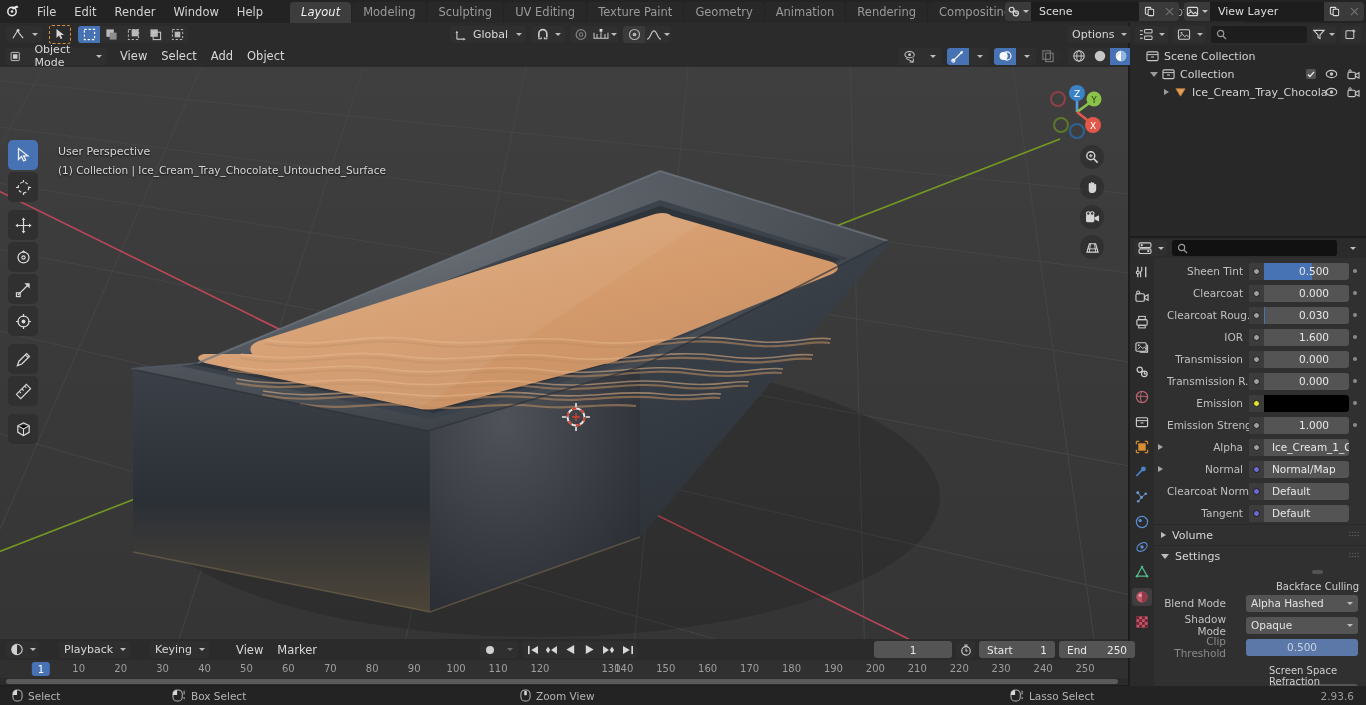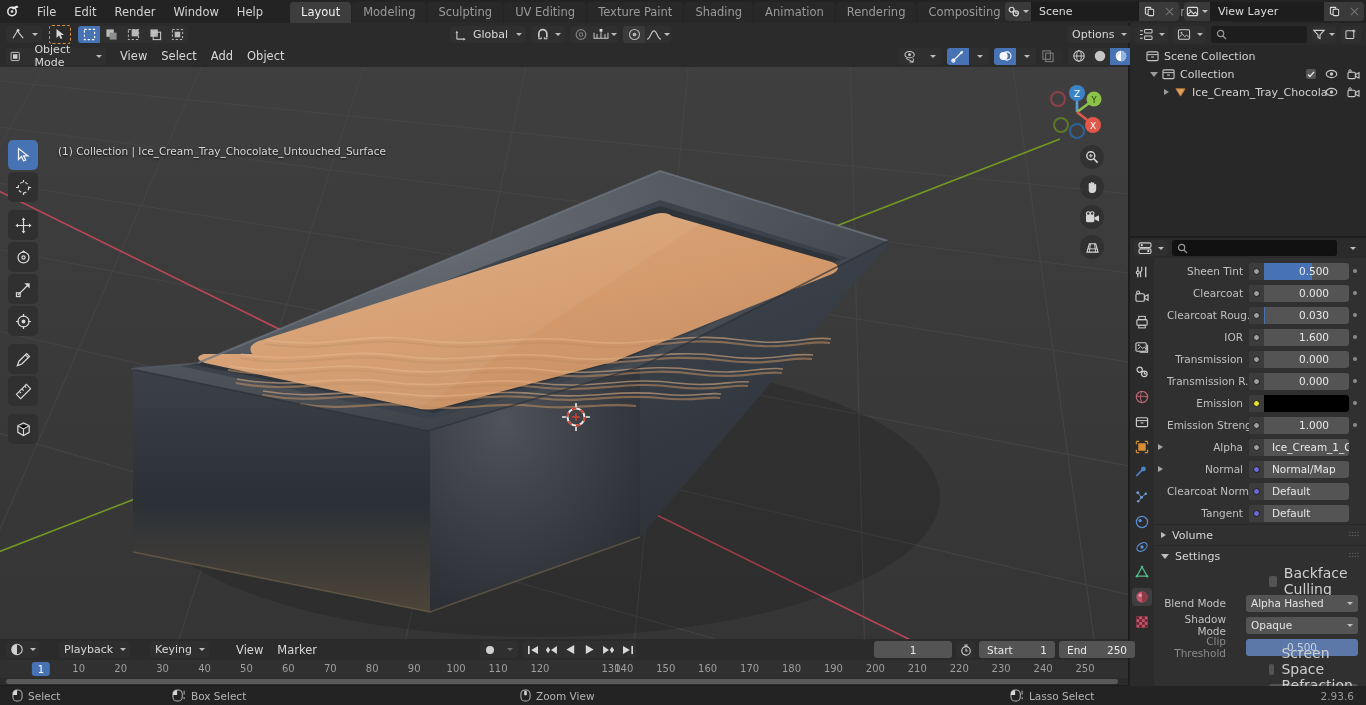--- a/index.html
+++ b/index.html
@@ -11,21 +11,21 @@
     -webkit-font-smoothing:antialiased;
   }
   .app{position:relative;width:1366px;height:705px;}
 
   
   .topbar{position:absolute;left:0;top:0;width:1366px;height:23px;background:#232323;display:flex;align-items:center;}
   .blender-logo{width:28px;display:flex;align-items:center;justify-content:center;}
   .menu-item{padding:3px 9px;color:#d3d3d3;font-size:11.5px;cursor:default;border-radius:3px;}
   .ws-tabs{display:flex;align-items:flex-end;height:23px;margin-left:18px;}
   .ws-tab{padding:4px 11px 5px;font-size:11.5px;color:#9a9a9a;background:#282828;margin-right:1px;border-radius:4px 4px 0 0;height:21px;line-height:13px;cursor:default;}
-  .ws-tab.active{background:#3d3d3d;color:#f0f0f0;}
+  .ws-tab.active{background:#3d3d3d;color:#f0f0f0;font-style:italic;}
   .ws-tab.plus{color:#a0a0a0;padding:4px 8px 5px;}
   .topright{position:absolute;right:2px;top:2px;display:flex;align-items:center;gap:5px;margin-left:16px;}
   .scene-field{display:flex;align-items:center;height:19px;background:#2b2b2b;border-radius:4px;overflow:hidden;}
   .sf-icon{width:26px;height:19px;background:#3a3a3a;display:flex;align-items:center;justify-content:center;gap:1px;}
   .sf-name{background:#1d1d1d;height:19px;line-height:19px;padding:0 8px;font-size:11px;color:#dcdcdc;}
   .sf-btn{width:20px;height:19px;background:#3a3a3a;display:flex;align-items:center;justify-content:center;}
   .sf-btn.dim svg{opacity:.35;}
 
   
   .vp-header{position:absolute;left:0;top:23px;width:1128px;height:22px;background:#2b2b2b;display:flex;align-items:center;padding:0 6px;}
@@ -91,21 +91,21 @@
   .colorfield{flex:1;height:17px;background:#545454;border-radius:3px;display:flex;align-items:center;overflow:hidden;}
   .swatch{flex:1;height:17px;background:#000;}
   .panel-row{height:21px;display:flex;align-items:center;padding-left:7px;gap:6px;font-size:11px;color:#d6d6d6;border-top:1px solid #292929;}
   .grip{position:absolute;right:6px;width:11px;height:9px;opacity:.45;}
   .sec{position:relative;}
   .srow{height:22px;display:flex;align-items:center;}
   .slabel{width:92px;text-align:right;font-size:10.5px;color:#c2c2c2;padding-right:20px;}
   .slabel.dim{color:#8a8a8a;}
   .sctl{flex:1;margin-right:8px;height:17px;background:#545454;border-radius:3px;display:flex;align-items:center;justify-content:space-between;padding:0 5px;font-size:10.5px;color:#e4e4e4;}
   .sctl.blue{background:#5b78a8;color:#c9d3e2;justify-content:center;}
-  .cbrow{height:22px;display:flex;align-items:center;padding-left:115px;gap:7px;font-size:14px;color:#cfcfcf;}
+  .cbrow{height:22px;display:flex;align-items:center;padding-left:115px;gap:7px;font-size:10px;color:#cfcfcf;flex-direction:column;}
   .cbox{width:11px;height:11px;border-radius:2px;background:#545454;}
 
   
   .tl{position:absolute;left:0;top:639px;width:1128px;height:46px;background:#2b2b2b;}
   .tl-header{height:21px;display:flex;align-items:center;padding:0 6px;gap:20px;position:relative;}
   .tl-ruler{position:absolute;left:0;top:21px;right:0;height:18px;background:#303030;}
   .tick{position:absolute;top:3px;font-size:10px;color:#9e9e9e;transform:translateX(-50%);}
   .playhead{position:absolute;top:2px;height:14px;background:#4772b3;border-radius:3px;color:#fff;font-size:10px;display:flex;align-items:center;justify-content:center;padding:0 6px;transform:translateX(-50%);}
   .tl-scroll{position:absolute;left:0;bottom:1px;height:5px;}
   .tl-scroll i{position:absolute;height:5px;background:#5a5a5a;border-radius:3px;}
@@ -140,21 +140,21 @@
         <div class="menu-item">Render</div>
         <div class="menu-item">Window</div>
         <div class="menu-item">Help</div>
       </div>
     <div class="ws-tabs" id="ws-tabs">
         <div class="ws-tab active">Layout</div>
         <div class="ws-tab">Modeling</div>
         <div class="ws-tab">Sculpting</div>
         <div class="ws-tab">UV Editing</div>
         <div class="ws-tab">Texture Paint</div>
-        <div class="ws-tab">Shading</div>
+        <div class="ws-tab">Geometry</div>
         <div class="ws-tab">Animation</div>
         <div class="ws-tab">Rendering</div>
         <div class="ws-tab">Compositing</div>
         <div class="ws-tab">Geometry Nodes</div>
         <div class="ws-tab">Scripting</div>
         <div class="ws-tab plus">+</div>
       </div>
 
     <div class="topright">
       <div class="scene-field">
@@ -511,20 +511,21 @@
 
       <g transform="translate(576,350)">
         <circle r="8.5" fill="none" stroke="#e8e8e8" stroke-width="2"></circle>
         <circle r="8.5" fill="none" stroke="#d23f2f" stroke-width="2" stroke-dasharray="4.45 4.45"></circle>
         <path d="M0 -14 V-10 M0 14 V10 M-14 0 H-10 M14 0 H10" stroke="#e8e8e8" stroke-width="1.6"></path>
         <path d="M0 -4 V4 M-4 0 H4" stroke="#d23f2f" stroke-width="1.4"></path>
       </g>
     </svg>
 
     <div class="vp-overlay-text">
+      <div>User Perspective</div>
       <div class="l2">(1) Collection | Ice_Cream_Tray_Chocolate_Untouched_Surface</div>
     </div>
 
     <div class="tool-col">
       <div class="tool active">
         <svg width="15" height="16" viewBox="0 0 15 16">
             <path d="M2.5 1.5 L2.5 12.5 L5.5 9.6 L7.6 14 L9.7 13 L7.6 8.8 L11.8 8.8 Z" fill="none" stroke="#f0f0f0" stroke-width="1.3"></path>
           </svg>
       </div>
       <div class="tool">

